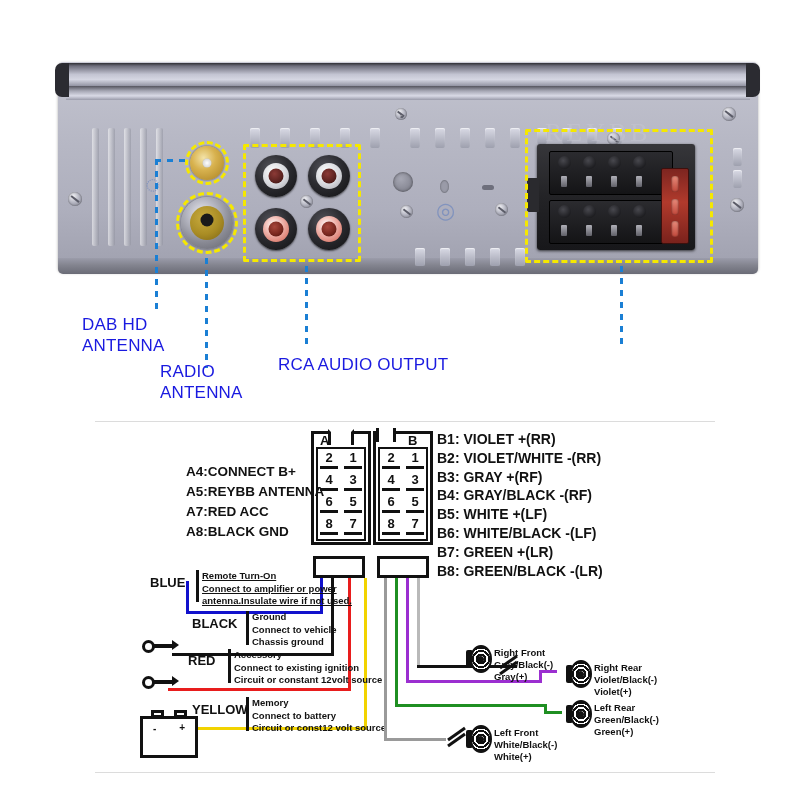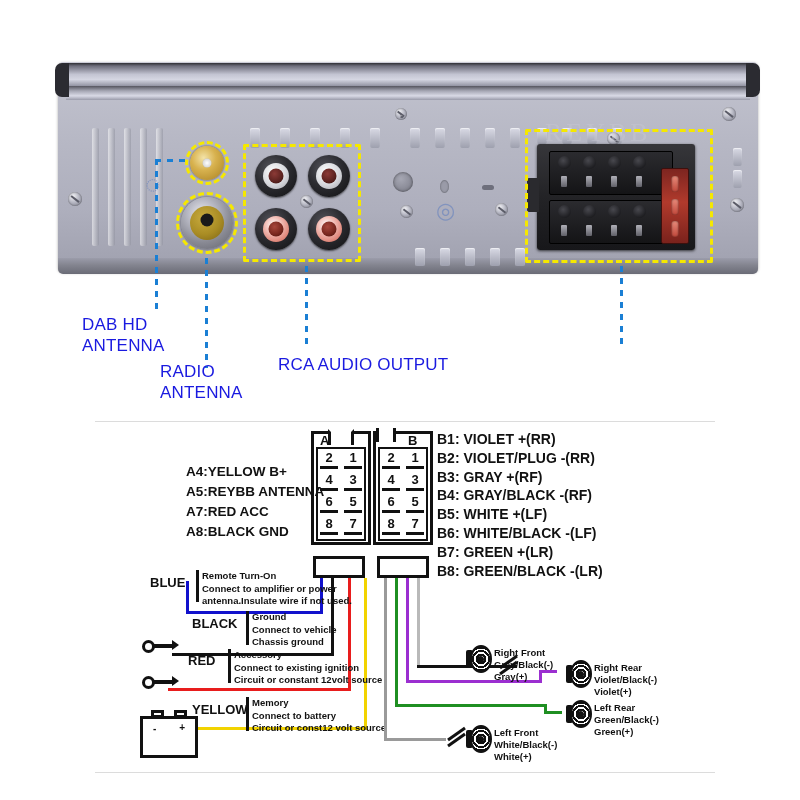--- a/index.html
+++ b/index.html
@@ -504,29 +504,29 @@
     <div class="pin-bar" style="left:382px; top:510px;"></div>
     <div class="pin-num" style="left:406px; top:494px;">5</div>
     <div class="pin-bar" style="left:406px; top:510px;"></div>
 
     <div class="pin-num" style="left:382px; top:516px;">8</div>
     <div class="pin-bar" style="left:382px; top:532px;"></div>
     <div class="pin-num" style="left:406px; top:516px;">7</div>
     <div class="pin-bar" style="left:406px; top:532px;"></div>
 
     <div class="a-list">
-      <div>A4:YELLOW B+</div>
+      <div>A4:CONNECT B+</div>
       <div>A5:REYBB ANTENNA</div>
       <div>A7:RED ACC</div>
       <div>A8:BLACK GND</div>
     </div>
 
     <div class="b-list">
       <div>B1: VIOLET +(RR)</div>
-      <div>B2: VIOLET/PLUG -(RR)</div>
+      <div>B2: VIOLET/WHITE -(RR)</div>
       <div>B3: GRAY +(RF)</div>
       <div>B4: GRAY/BLACK -(RF)</div>
       <div>B5: WHITE +(LF)</div>
       <div>B6: WHITE/BLACK -(LF)</div>
       <div>B7: GREEN +(LR)</div>
       <div>B8: GREEN/BLACK -(LR)</div>
     </div>
   </div>
 
   <div>
@@ -543,21 +543,21 @@
     <div class="wire wire-h" style="left:172px; top:653px; width:162px; background:#111111;"></div>
 
     <div class="wire wire-v" style="left:348px; top:578px; height:113px; background:#e81d1d;"></div>
     <div class="wire wire-h" style="left:168px; top:688px; width:183px; background:#e81d1d;"></div>
 
     <div class="wire wire-v" style="left:364px; top:578px; height:152px; background:#f2d300;"></div>
     <div class="wire wire-h" style="left:198px; top:727px; width:169px; background:#f2d300;"></div>
 
     <div class="wlabel" style="left:150px; top:575px; font-size:13px;">BLUE</div>
     <div class="vbar" style="left:196px; top:570px; height:32px;"></div>
-    <div class="wdesc" style="left:202px; top:570px;">Remote Turn-On
+    <div class="wdesc" style="left:202px; top:570px;text-decoration:underline;">Remote Turn-On
 Connect to amplifier or power
 antenna.Insulate wire if not used.</div>
 
     <div class="wlabel" style="left:192px; top:616px; font-size:13px;">BLACK</div>
     <div class="vbar" style="left:246px; top:611px; height:34px;"></div>
     <div class="wdesc" style="left:252px; top:611px;">Ground
 Connect to vehicle
 Chassis ground</div>
 
     <div class="wlabel" style="left:188px; top:653px; font-size:13px;">RED</div>

